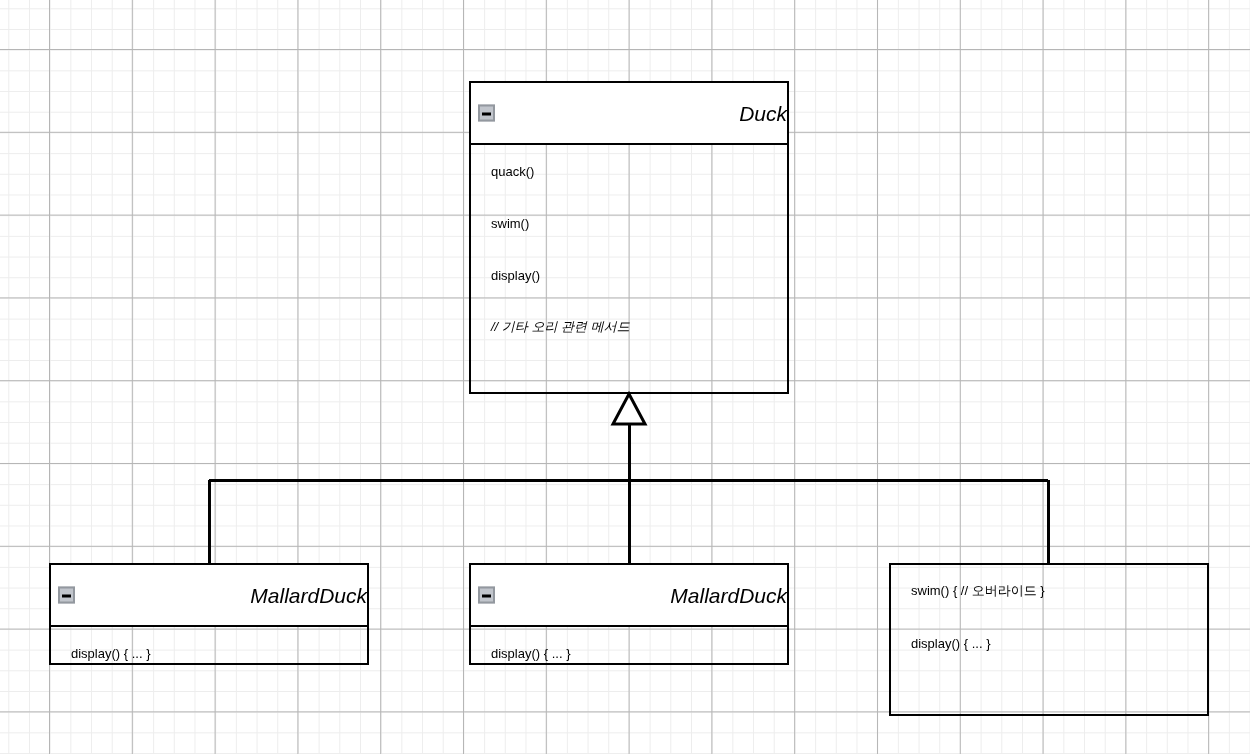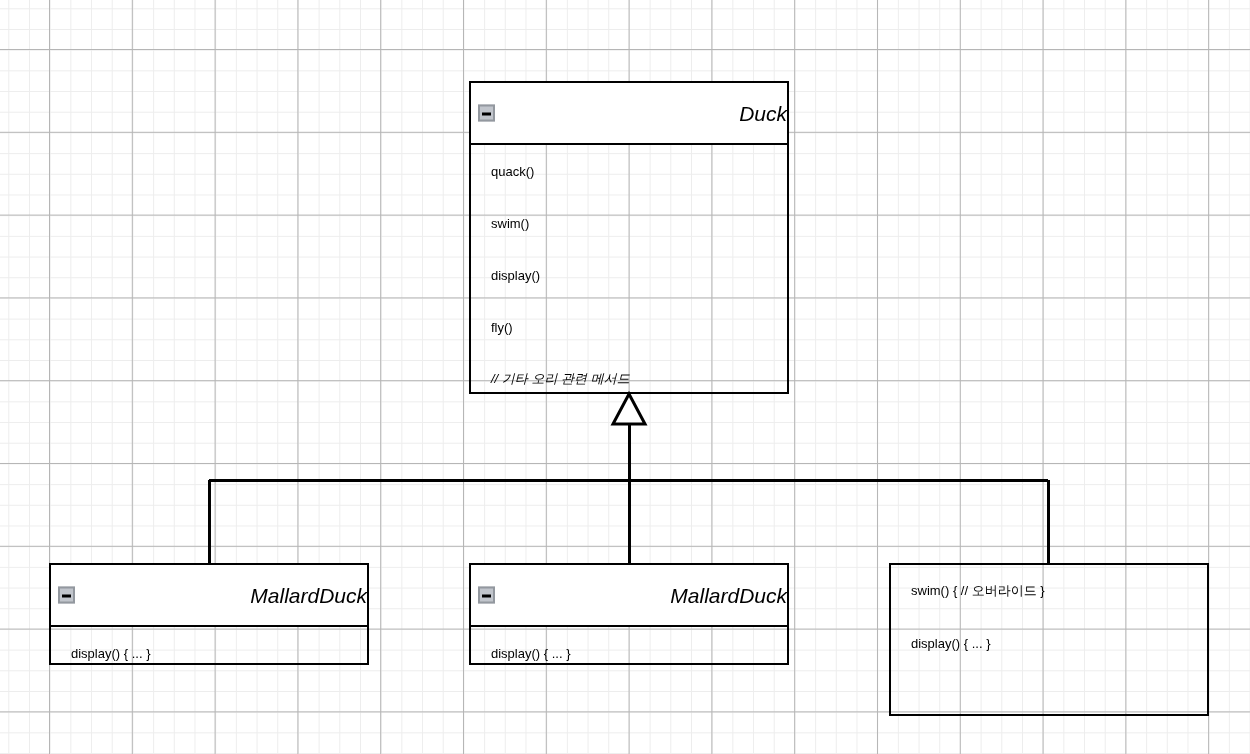--- a/index.html
+++ b/index.html
@@ -133,21 +133,20 @@
 
   <div class="uml-class" style="left:469px; top:81px; width:320px; height:313px;">
     <div class="uml-header">
       <span class="collapse-icon"></span>
       <span class="uml-title abstract">Duck</span>
     </div>
     <div class="uml-body">
       <div class="uml-row">quack()</div>
       <div class="uml-row">swim()</div>
       <div class="uml-row">display()</div>
-      <div class="uml-row">fly()</div>
       <div class="uml-row italic">// 기타 오리 관련 메서드</div>
     </div>
   </div>
 
   <div class="uml-class" style="left:49px; top:563px; width:320px; height:102px;">
     <div class="uml-header">
       <span class="collapse-icon"></span>
       <span class="uml-title">MallardDuck</span>
     </div>
     <div class="uml-body">

